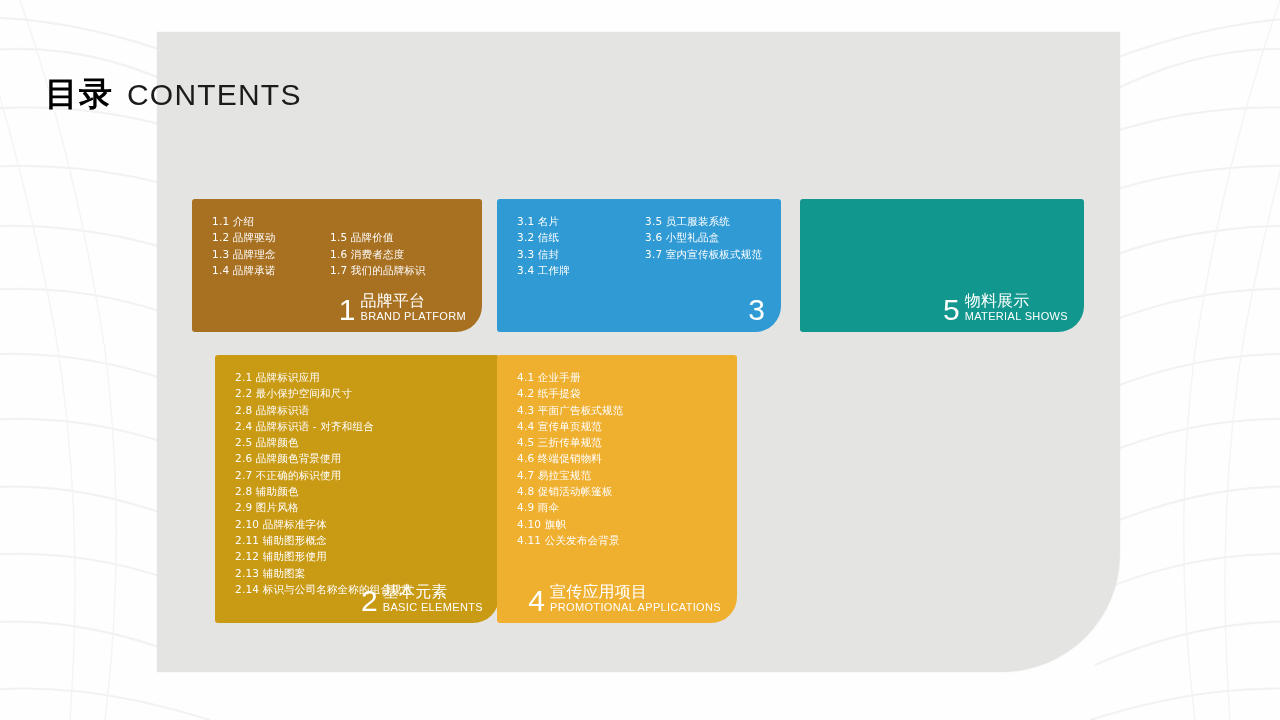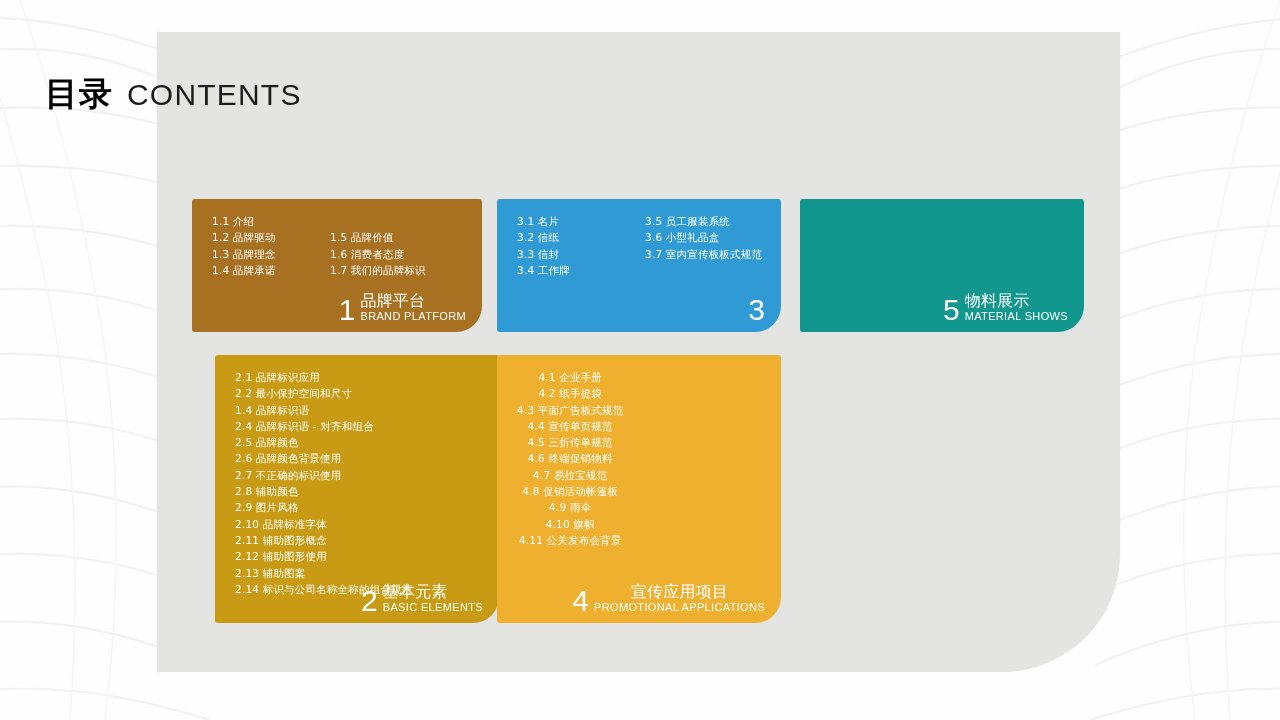--- a/index.html
+++ b/index.html
@@ -133,21 +133,21 @@
     font-size: 11px;
     letter-spacing: 0.35px;
     font-family: "Liberation Sans", sans-serif;
   }
 
   
   #card-1 { left: 192px; top: 199px; width: 290px; height: 133px; }
   #card-3 { left: 497px; top: 199px; width: 284px; height: 133px; }
   #card-5 { left: 800px; top: 199px; width: 284px; height: 133px; }
   #card-2 { left: 192px; top: 355px; width: 284px; height: 268px; }
-  #card-4 { left: 497px; top: 355px; width: 284px; height: 268px; text-align: center; }
+  #card-4 { left: 497px; top: 355px; width: 240px; height: 268px; }
 </style>
 </head>
 <body>
 
 <div id="slide">
 
   <div class="deco-layer deco-left">
     <svg width="260" height="720" viewBox="0 0 260 720" xmlns="http://www.w3.org/2000/svg">
       <g fill="none" stroke="#f2f2f2" stroke-width="2.2">
         <path d="M-30 20 C 60 10, 150 30, 230 60"></path>
@@ -254,21 +254,21 @@
             <div class="card-title-cn">物料展示</div>
             <div class="card-title-en">MATERIAL SHOWS</div>
           </div>
         </div>
       </div>
       <div class="card" id="card-2" style="background: rgb(201, 154, 20); margin-left: 23px;">
         <div class="col-wrap">
           <div class="col">
             <div class="item">2.1 品牌标识应用</div>
             <div class="item">2.2 最小保护空间和尺寸</div>
-            <div class="item">1.4 品牌标识语</div>
+            <div class="item">2.8 品牌标识语</div>
             <div class="item">2.4 品牌标识语 - 对齐和组合</div>
             <div class="item">2.5 品牌颜色</div>
             <div class="item">2.6 品牌颜色背景使用</div>
             <div class="item">2.7 不正确的标识使用</div>
             <div class="item">2.8 辅助颜色</div>
             <div class="item">2.9 图片风格</div>
             <div class="item">2.10 品牌标准字体</div>
             <div class="item">2.11 辅助图形概念</div>
             <div class="item">2.12 辅助图形使用</div>
             <div class="item">2.13 辅助图案</div>

